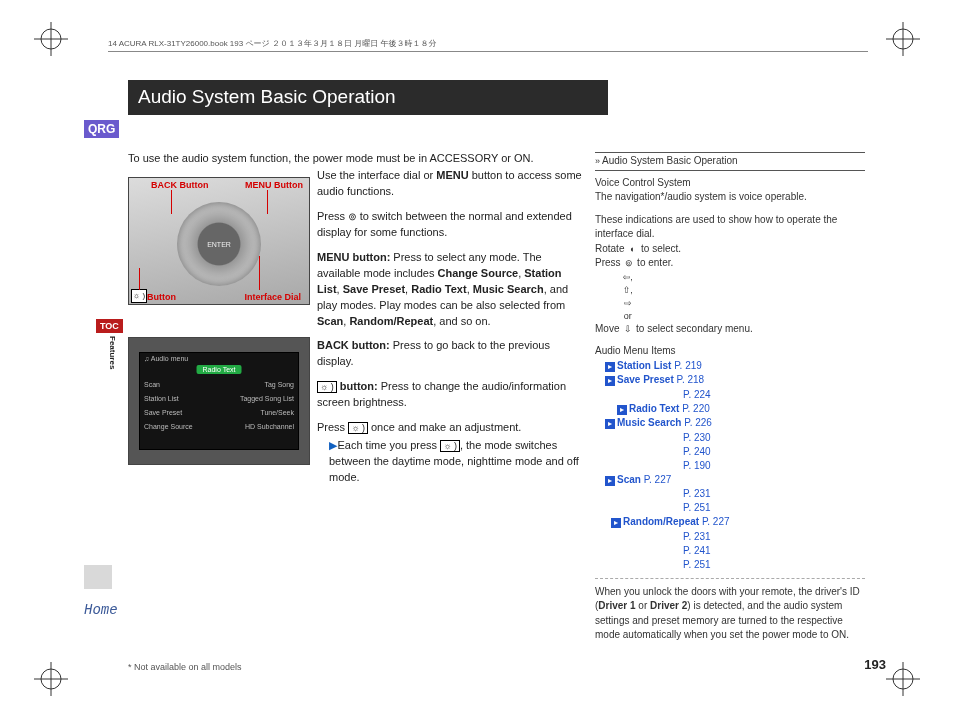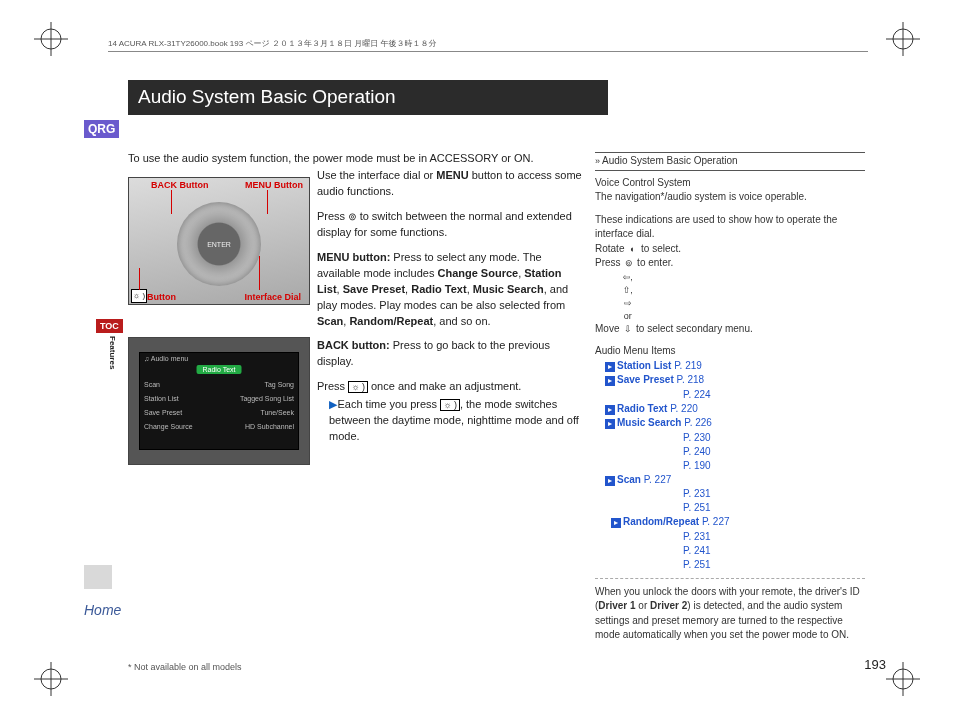--- a/index.html
+++ b/index.html
@@ -55,21 +55,21 @@
   }
   .features-tab {
     position: absolute;
     top: 336px; left: 108px;
     font-size: 8px; writing-mode: vertical-rl;
     font-weight: bold;
   }
   .home-tab {
     position: absolute;
     top: 602px; left: 84px;
-    font-family: Liberation Sans, sans-serif; font-style: italic;
+    font-family: Liberation Mono, monospace; font-style: italic;
     color: #3b5998; font-size: 14px;
   }
   .thumb-gray {
     position: absolute;
     top: 565px; left: 84px;
     width: 28px; height: 24px;
     background:#d9d9d9;
   }
 
   .intro-line {
@@ -169,21 +169,21 @@
   }
 
   .footnote {
     position: absolute;
     bottom: 46px; left: 128px;
     font-size: 9px; color: #555;
   }
   .pagenum {
     position: absolute;
     bottom: 46px; right: 68px;
-    font-size: 13px; font-weight: normal;
+    font-size: 13px; font-weight: bold;
   }
   b { font-weight: bold; }
   .brightness-icon {
     display:inline-block; border:1px solid #000; padding:0 2px;
     font-size:9px; vertical-align:middle; line-height:10px;
   }
   .sel-icon { display:inline-block; font-size:10px; vertical-align:middle;}
   .dbl-chev { font-size:9px; color:#333; margin-right:2px;}
 </style>
 </head>
@@ -250,40 +250,41 @@
     <div class="rowr" style="top:56px;">Tune/Seek</div>
     <div class="rowr" style="top:70px;">HD Subchannel</div>
   </div>
 </div>
 
 <div class="main-col">
   <p><span>Use the interface dial or </span><b>MENU</b><span> button to access some audio functions.</span></p>
   <p><span>Press </span><span class="sel-icon">⊚</span><span> to switch between the normal and extended display for some functions.</span></p>
   <p><b>MENU button:</b><span> Press to select any mode. The available mode includes </span><b>Change Source</b><span>, </span><b>Station List</b><span>, </span><b>Save Preset</b><span>, </span><b>Radio Text</b><span>, </span><b>Music Search</b><span>, and play modes. Play modes can be also selected from </span><b>Scan</b><span>, </span><b>Random/Repeat</b><span>, and so on.</span></p>
   <p><b>BACK button:</b><span> Press to go back to the previous display.</span></p>
+  <p><span class="brightness-icon">☼ )</span><b> button:</b><span> Press to change the audio/information screen brightness.</span></p>
   <p style="margin-bottom:2px;"><span>Press </span><span class="brightness-icon">☼ )</span><span> once and make an adjustment.</span></p>
   <p style="margin-left:14px;"><span style="color:#1060c0;">▶</span><span>Each time you press </span><span class="brightness-icon">☼ )</span><span>, the mode switches between the daytime mode, nighttime mode and off mode.</span></p>
 </div>
 
 <div class="side-col">
   <div class="hdr"><span class="dbl-chev">»</span><span>Audio System Basic Operation</span></div>
   <div>Voice Control System</div>
   <div>The navigation*/audio system is voice operable.</div>
   <div style="height:8px;"></div>
   <div>These indications are used to show how to operate the interface dial.</div>
   <div><span>Rotate </span><span class="dd-icon">◐</span><span> to select.</span></div>
   <div><span>Press </span><span class="dd-icon">⊚</span><span> to enter.</span></div>
   <div><span>Move </span><span class="dd-icon">⇦, ⇧, ⇨ or ⇩</span><span> to select secondary menu.</span></div>
   <div style="height:8px;"></div>
   <div>Audio Menu Items</div>
   <div id="menu-items">
       <div style="margin-left: 10px;"><span class="arrow-box">▸</span><span class="link">Station List</span><span class="pg"> P. 219</span></div>
       <div style="margin-left: 10px;"><span class="arrow-box">▸</span><span class="link">Save Preset</span><span class="pg"> P. 218</span></div>
       <div class="indent-pages"><span class="pg">P. 224</span></div>
-      <div style="margin-left: 10px;"><span class="arrow-box">▸</span><span class="link">Radio Text</span><span class="pg"> P. 220</span></div>
+      <div style="margin-left: 22px;"><span class="arrow-box">▸</span><span class="link">Radio Text</span><span class="pg"> P. 220</span></div>
       <div style="margin-left: 10px;"><span class="arrow-box">▸</span><span class="link">Music Search</span><span class="pg"> P. 226</span></div>
       <div class="indent-pages"><span class="pg">P. 230</span></div>
       <div class="indent-pages"><span class="pg">P. 240</span></div>
       <div class="indent-pages"><span class="pg">P. 190</span></div>
       <div style="margin-left: 10px;"><span class="arrow-box">▸</span><span class="link">Scan</span><span class="pg"> P. 227</span></div>
       <div class="indent-pages"><span class="pg">P. 231</span></div>
       <div class="indent-pages"><span class="pg">P. 251</span></div>
       <div style="margin-left: 16px;"><span class="arrow-box">▸</span><span class="link">Random/Repeat</span><span class="pg"> P. 227</span></div>
       <div class="indent-pages"><span class="pg">P. 231</span></div>
       <div class="indent-pages"><span class="pg">P. 241</span></div>

